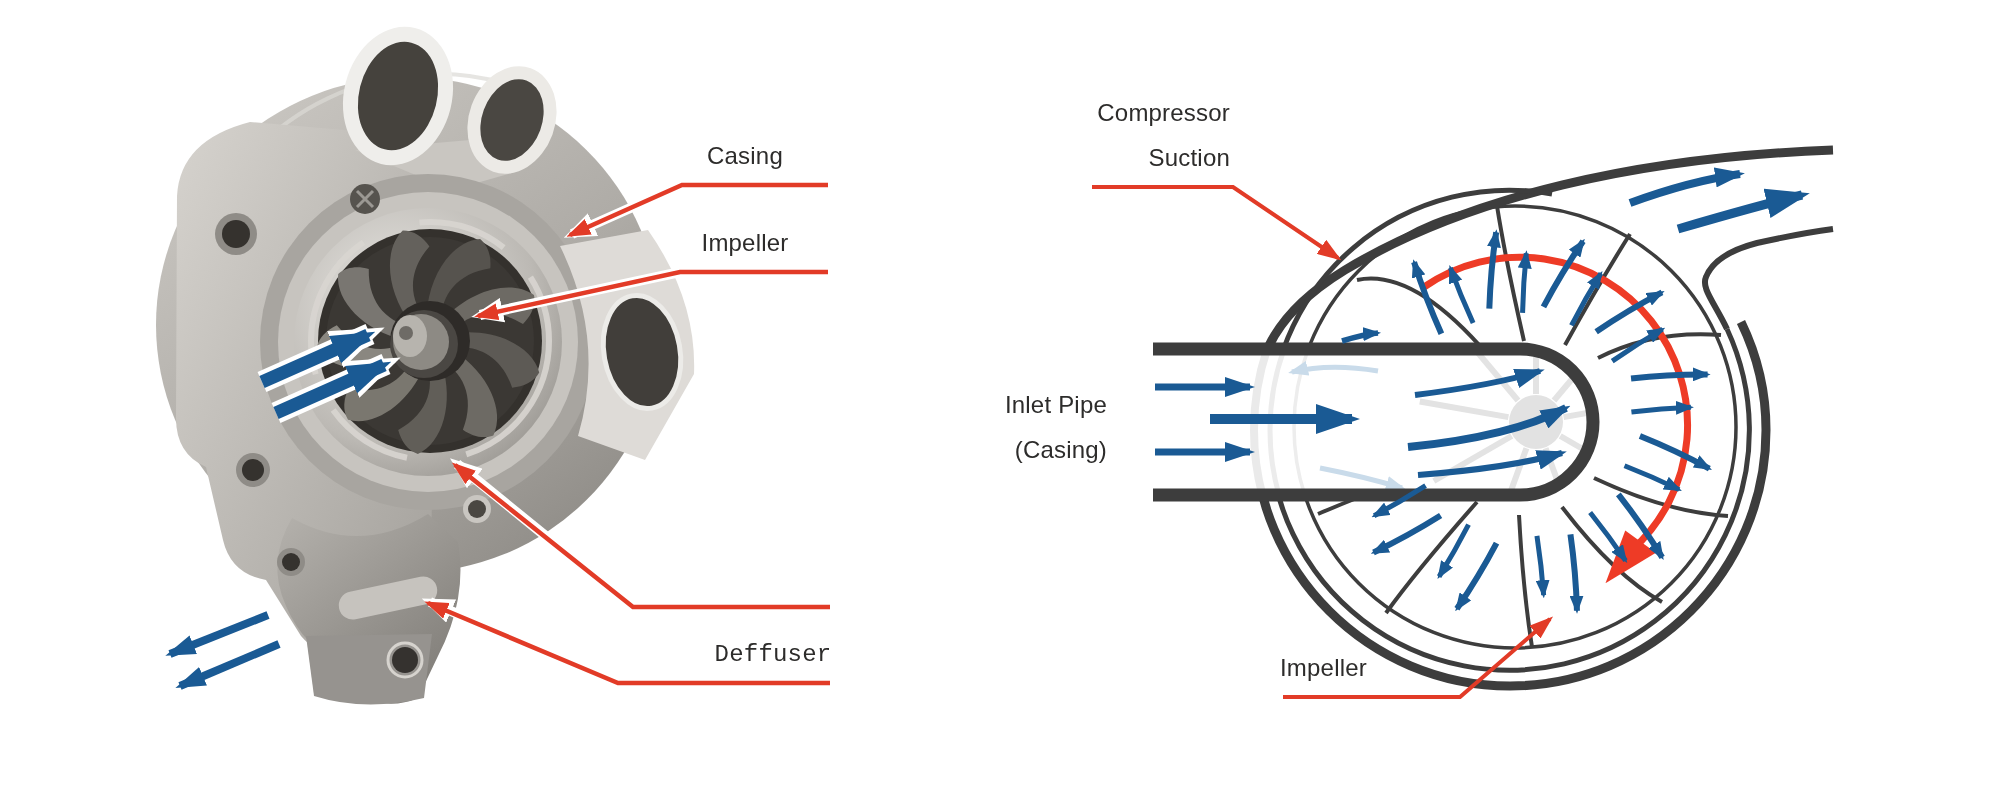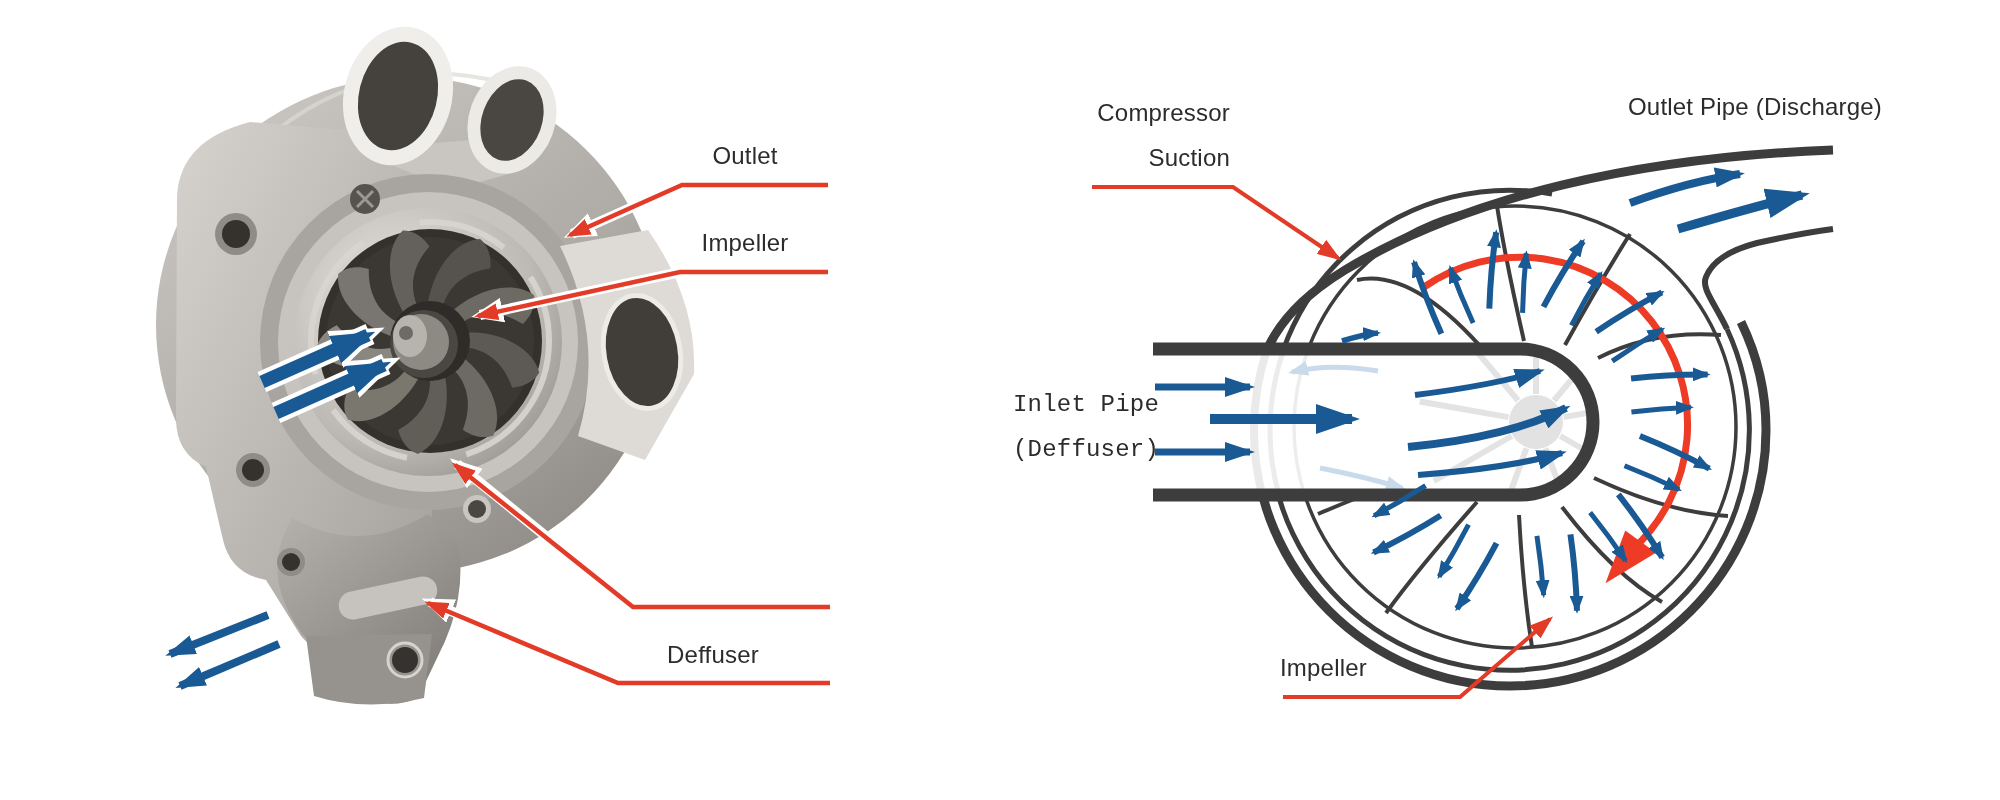--- a/index.html
+++ b/index.html
@@ -286,22 +286,21 @@
       <path class="fb" stroke-width="9" d="M 1678 229 Q 1760 205 1802 195" marker-end="url(#mBlueBig)"></path>
     </g>
 
     <g>
       <path class="rd" stroke-width="4" d="M 1092 187 L 1233 187 L 1338 258" marker-end="url(#mRed)"></path>
       <path class="rd" stroke-width="4" d="M 1283 697 L 1460 697 L 1550 619" marker-end="url(#mRed)"></path>
     </g>
   </g>
 </svg>
 
-<div class="lbl ctr" style="left:660px;top:133px;width:170px;">Outlet</div>
+<div class="lbl ctr" style="left:660px;top:133px;width:170px;">Casing</div>
 <div class="lbl ctr" style="left:660px;top:220px;width:170px;">Impeller</div>
-<div class="lbl ctr" style="left:628px;top:632px;width:170px;">Deffuser</div>
+<div class="lbl ctr" style="left:688px;top:632px;width:170px;font-family:Liberation Mono, monospace;">Deffuser</div>
 
 <div class="lbl rgt" style="left:1000px;top:90px;width:230px;"><span>Compressor</span><br><span>Suction</span></div>
-<div class="lbl ctr" style="left:1565px;top:84px;width:380px;">Outlet Pipe (Discharge)</div>
-<div class="lbl rgt" style="left:984px;top:382px;width:175px;font-family:Liberation Mono, monospace;"><span>Inlet Pipe</span><br><span>(Deffuser)</span></div>
+<div class="lbl rgt" style="left:932px;top:382px;width:175px;"><span>Inlet Pipe</span><br><span>(Casing)</span></div>
 <div class="lbl" style="left:1280px;top:645px;width:160px;">Impeller</div>
 
 </div>
 
 </body></html>

